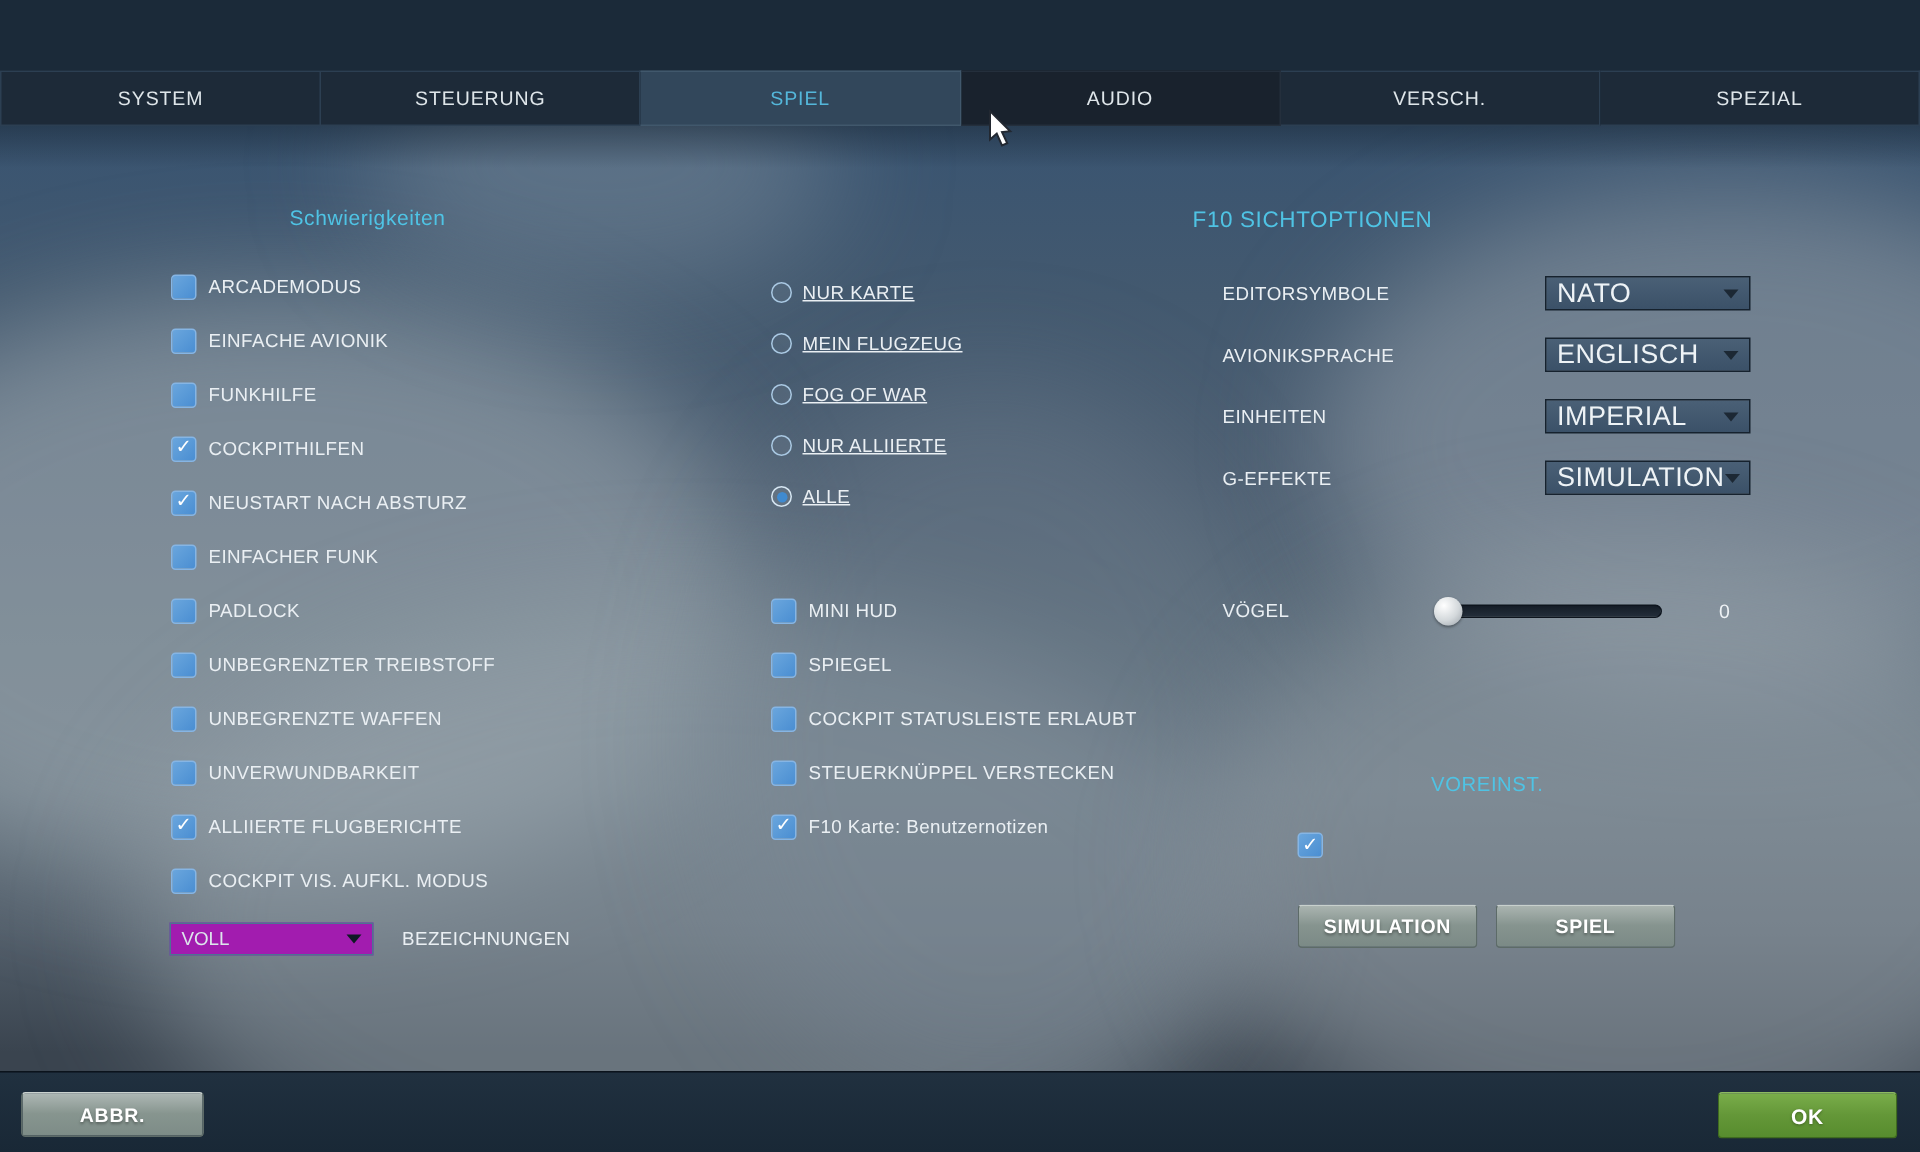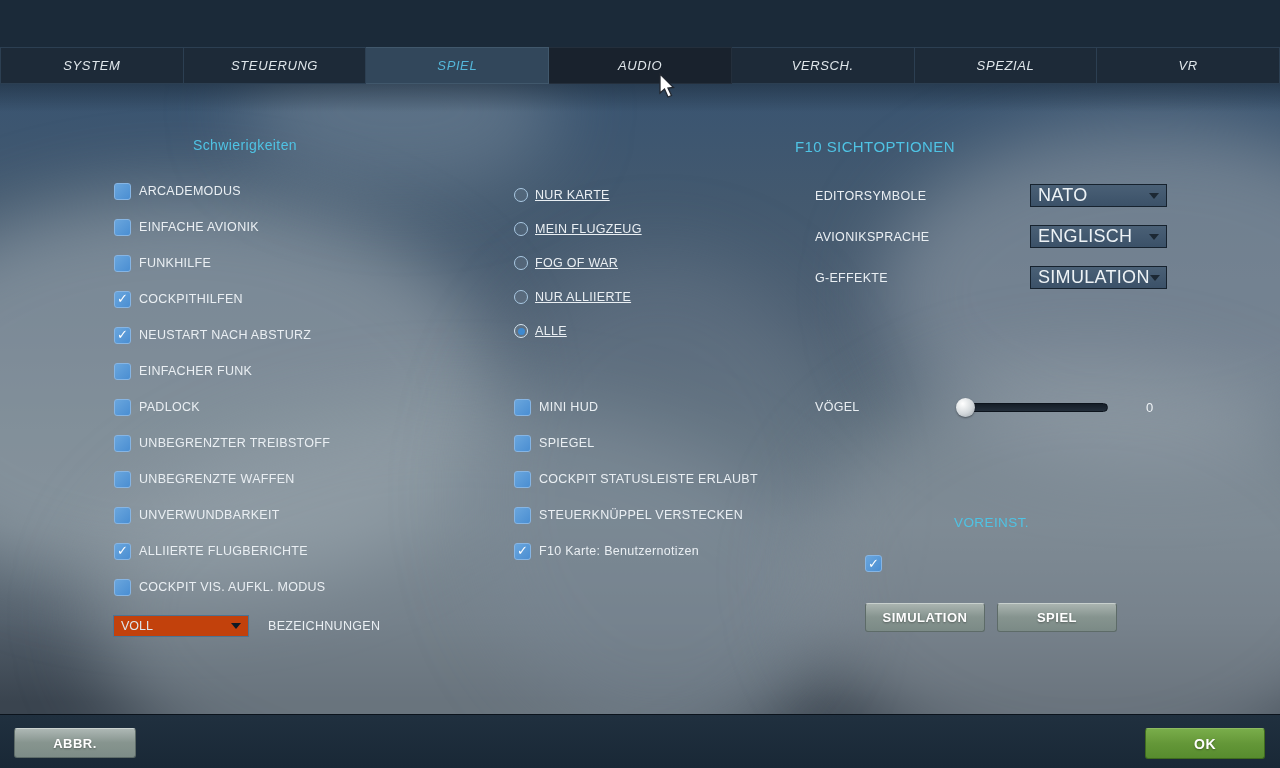--- a/index.html
+++ b/index.html
@@ -23,21 +23,21 @@
   }
   .close {
     position:absolute; right:14px; top:13px; width:20px; height:20px;
     color:#a39a87; font-size:15px; line-height:20px; text-align:center;
     cursor:default; font-family:"DejaVu Sans",sans-serif;
   }
 
   
   .tabbar {
     position:absolute; left:0; top:47px; width:1280px; height:37px;
-    background:#0a121c; display:flex;font-style:italic;
+    background:#0a121c; display:flex;
   }
   .tab {
     flex:1 1 0; height:100%;
     display:flex; align-items:center; justify-content:center;
     background:#1d2a38; border:1px solid #2c3f52; border-left:none;
   }
   .tab:first-child { border-left:1px solid #2c3f52; }
   .tab .tab-label { font-size:13px; color:#dfe6ea; letter-spacing:0.6px; }
   .tab.active { background:#32475b; border-color:#41586c; }
   .tab.active .tab-label { color:#54b7da; }
@@ -101,21 +101,21 @@
   .selbox .arrow {
     width:0; height:0; border-left:5px solid transparent; border-right:5px solid transparent;
     border-top:6px solid #1c2834;
   }
   .sel-rows { position:absolute; left:815px; top:175px; width:352px; }
   .sel-row { display:flex; align-items:center; height:41px; }
   .sel-row .sel-label { flex:1 1 auto; }
 
   .voll-row { position:absolute; left:113px; top:615px; display:flex; align-items:center; }
   .voll-box {
-    width:136px; height:22px; background:#c2410c; border:1px solid #4d7392;
+    width:136px; height:22px; background:#a21caf; border:1px solid #4d7392;
     display:flex; align-items:center; justify-content:space-between;
     padding:0 7px; color:#dde6ec; font-size:12.5px;
   }
   .voll-box .arrow {
     width:0; height:0; border-left:5px solid transparent; border-right:5px solid transparent;
     border-top:6px solid #0e1925;
   }
   .voll-row .lbl { margin-left:19px; }
 
   
@@ -199,23 +199,20 @@
       </div>
       <div class="tab hover">
         <span class="tab-label">AUDIO</span>
       </div>
       <div class="tab normal">
         <span class="tab-label">VERSCH.</span>
       </div>
       <div class="tab normal">
         <span class="tab-label">SPEZIAL</span>
       </div>
-      <div class="tab normal">
-        <span class="tab-label">VR</span>
-      </div>
     </div>
 
   <div class="content">
     <div class="cloud c1"></div>
     <div class="cloud c2"></div>
     <div class="cloud c3"></div>
     <div class="cloud c4"></div>
     <div class="cloud c5"></div>
     <div class="cloud c6"></div>
     <div class="topshade"></div>
@@ -347,20 +344,27 @@
         </div>
       </div>
       <div class="sel-row">
         <span class="lbl sel-label">AVIONIKSPRACHE</span>
         <div class="selbox">
           <span>ENGLISCH</span>
           <span class="arrow"></span>
         </div>
       </div>
       <div class="sel-row">
+        <span class="lbl sel-label">EINHEITEN</span>
+        <div class="selbox">
+          <span>IMPERIAL</span>
+          <span class="arrow"></span>
+        </div>
+      </div>
+      <div class="sel-row">
         <span class="lbl sel-label">G-EFFEKTE</span>
         <div class="selbox">
           <span>SIMULATION</span>
           <span class="arrow"></span>
         </div>
       </div>
     </div>
 
   <div class="slider-row">
     <span class="lbl sl-label">VÖGEL</span>

